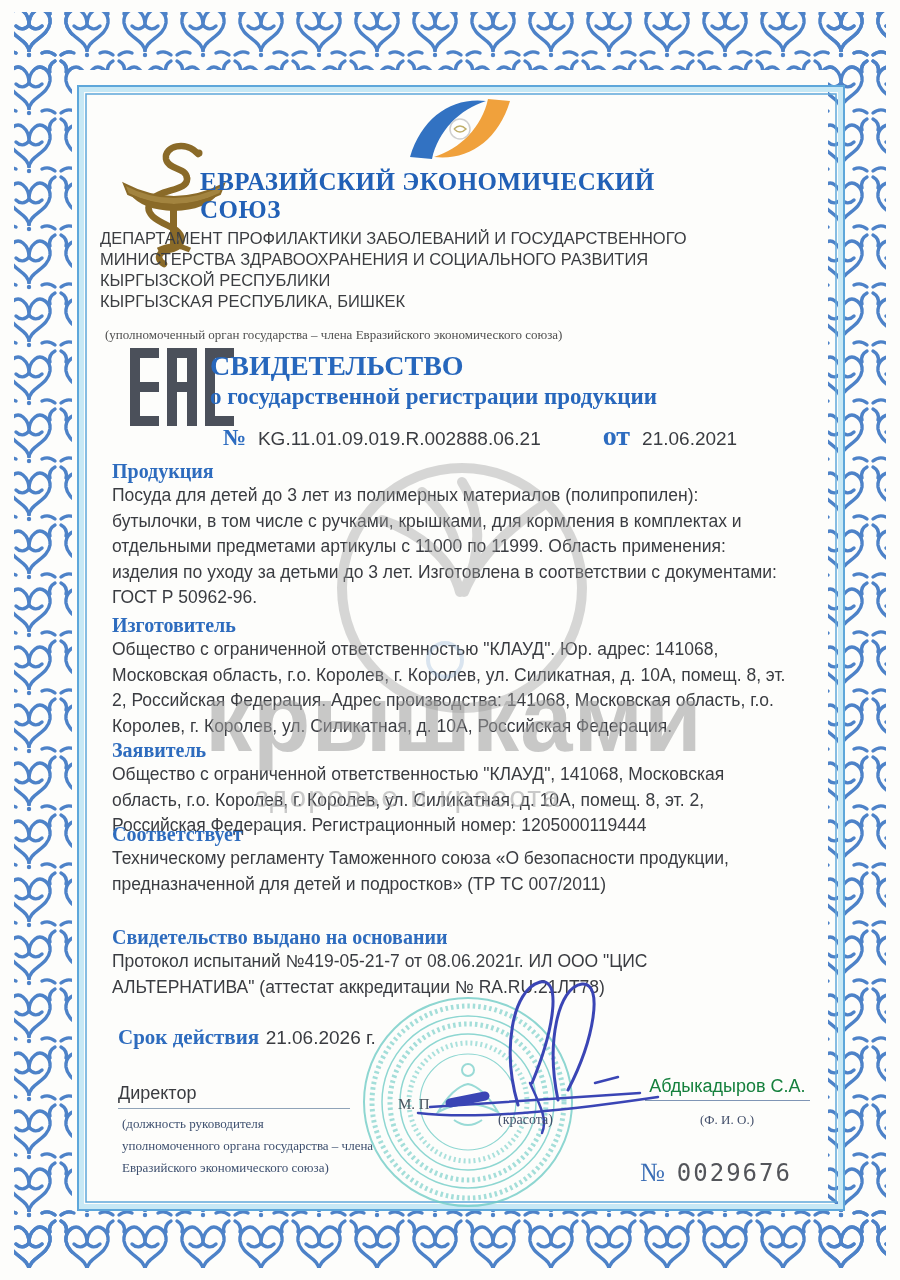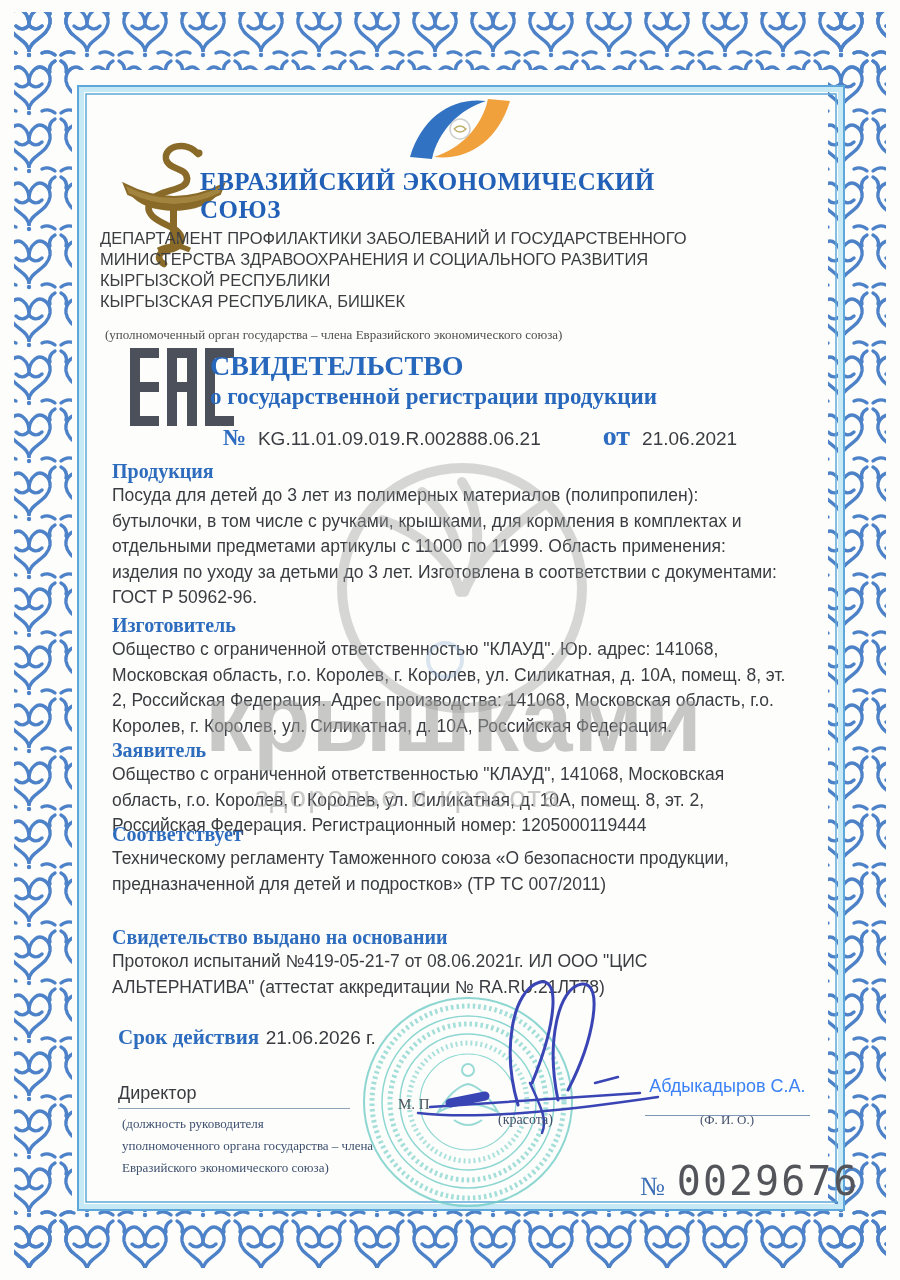--- a/index.html
+++ b/index.html
@@ -18,26 +18,26 @@
   .numlabel{font-family:"Liberation Serif",serif;font-weight:bold;font-size:23px;color:#2d6cc0;}
   .numval{font-size:19px;color:#3a3c41;}
   .sec-h{font-family:"Liberation Serif",serif;font-weight:bold;font-size:20px;color:#2e6cbe;}
   .sec-b{font-size:17.5px;line-height:25.5px;color:#3a3c41;}
   .validity-label{font-family:"Liberation Serif",serif;font-weight:bold;font-size:21px;color:#2e6cbe;}
   .validity-value{font-size:19px;color:#3a3c41;margin-left:2px;}
   .director{font-size:18px;color:#3a3c41;width:232px;border-bottom:1.5px solid #8fa3b8;padding-bottom:4px;}
   .small-note{font-family:"Liberation Serif",serif;font-size:13px;color:#3d4f6e;}
   .mp{font-family:"Liberation Serif",serif;font-size:15px;color:#4a545e;}
   .sig-caption{font-family:"Liberation Serif",serif;font-size:14px;color:#44506b;}
-  .name-line{font-size:18px;color:#3b82f6;width:165px;text-align:center;
-             border-bottom:1.5px solid #7f95b5;padding-bottom:18px;}
+  .name-line{font-size:18px;color:#15803d;width:165px;text-align:center;
+             border-bottom:1.5px solid #7f95b5;padding-bottom:3px;}
   .fio{font-family:"Liberation Serif",serif;font-size:13px;color:#44506b;}
   .serial{display:flex;align-items:baseline;gap:12px;}
   .serial-label{font-family:"Liberation Serif",serif;font-size:26px;color:#3a6db5;}
-  .serial-num{font-family:"DejaVu Sans Mono",monospace;font-size:40px;color:#53555a;letter-spacing:2px;}
+  .serial-num{font-family:"DejaVu Sans Mono",monospace;font-size:24px;color:#53555a;letter-spacing:2px;}
   .wm{z-index:5;pointer-events:none;}
   .wm-title{font-weight:bold;font-size:94px;color:#9e9e9e;opacity:.55;letter-spacing:1px;}
   .wm-sub{font-size:30px;color:#a8a8a8;opacity:.6;letter-spacing:2px;}
 </style>
 </head>
 <body>
 
 <div class="page">
 
   <svg class="abs z0" width="900" height="1280" viewBox="0 0 900 1280" style="left:0;top:0">

